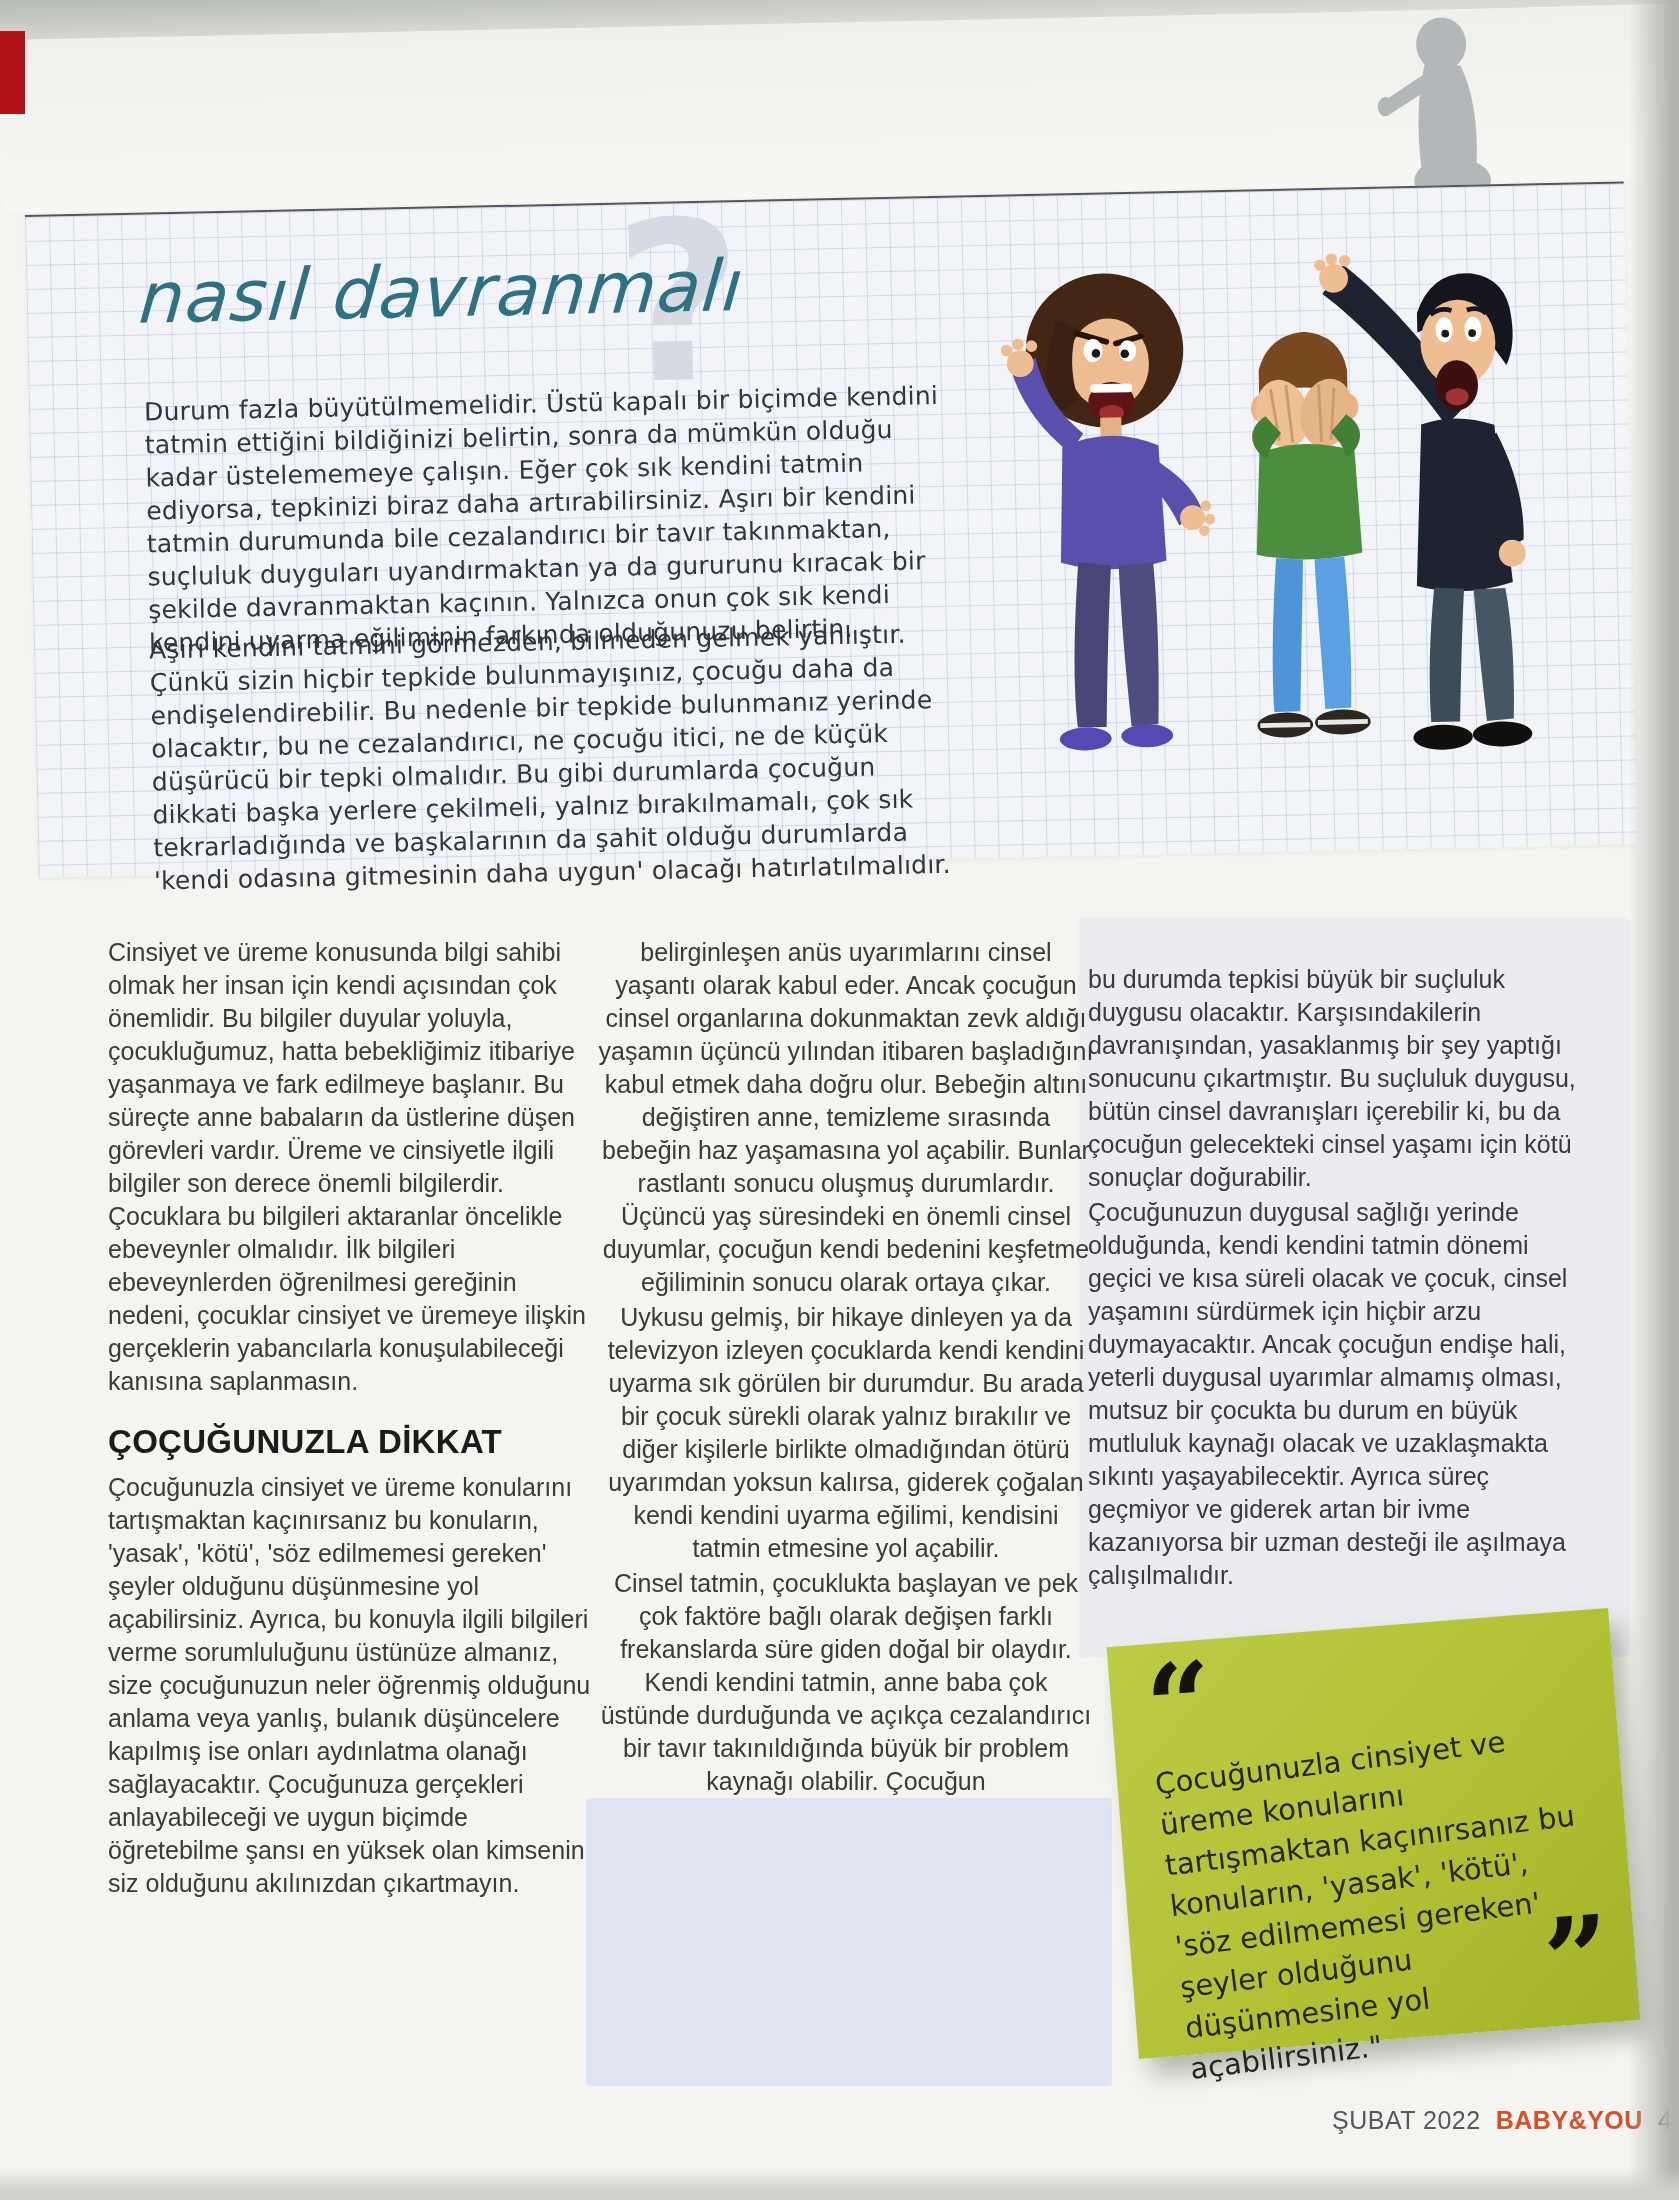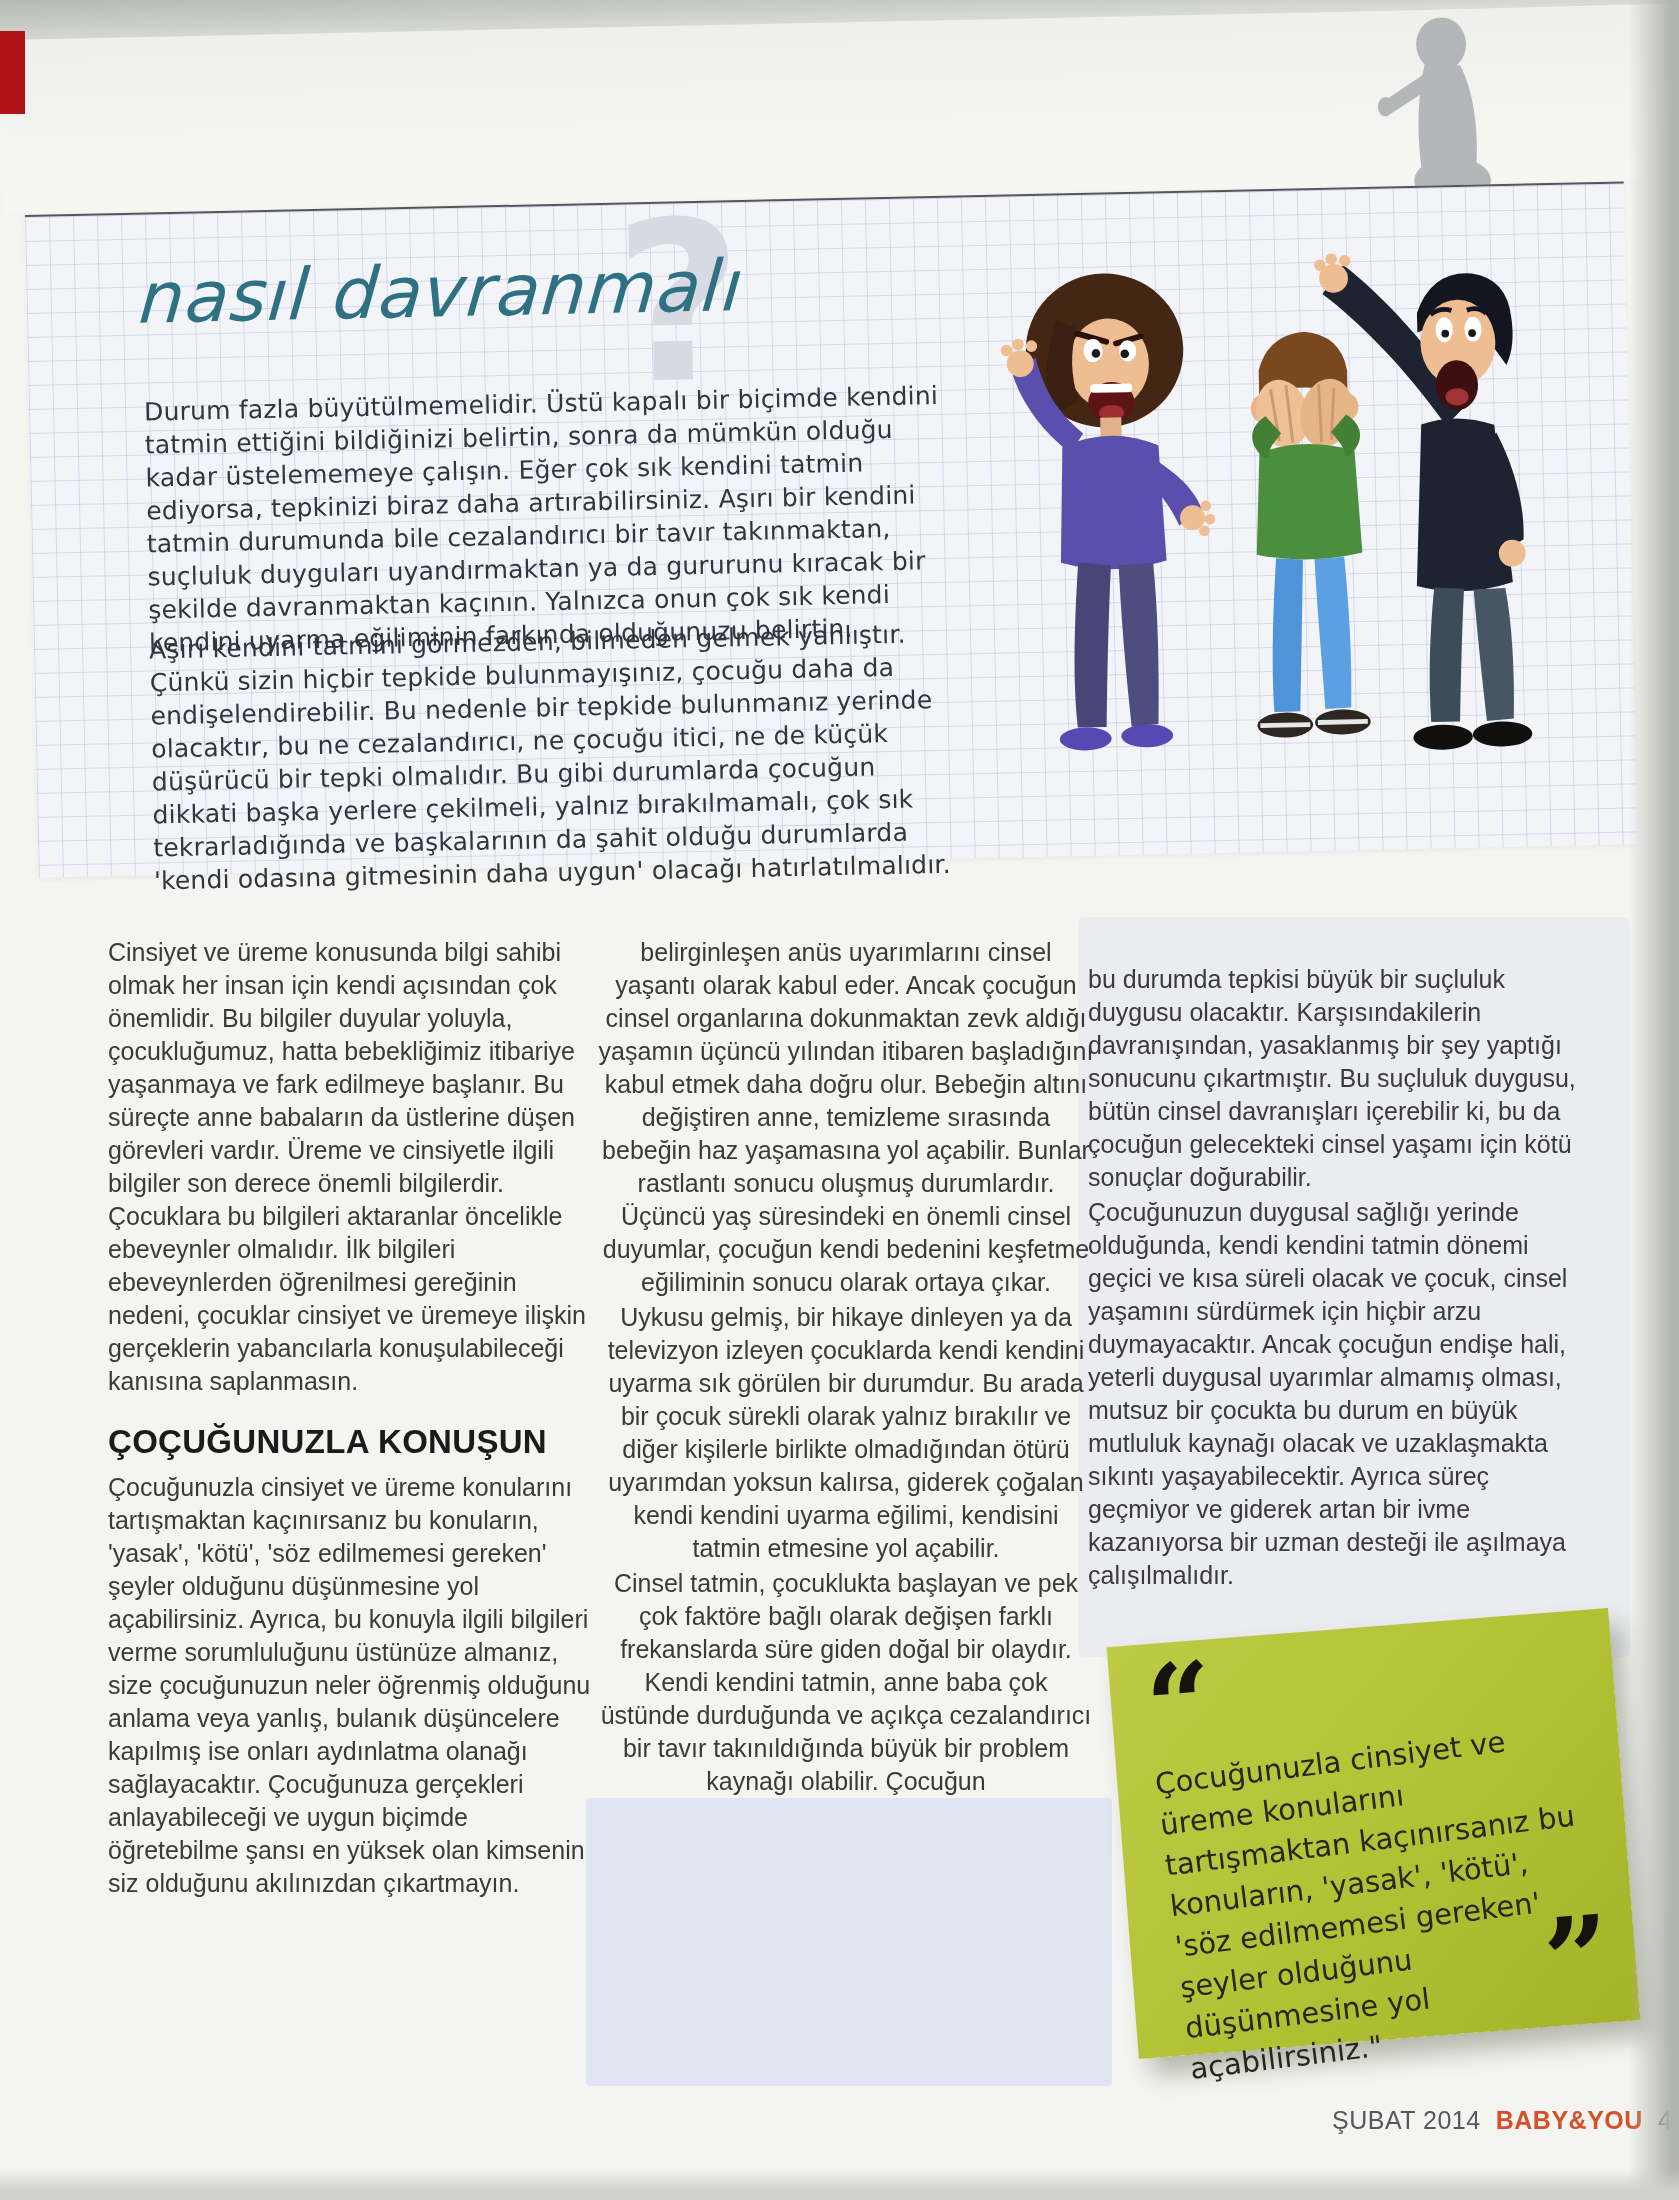--- a/index.html
+++ b/index.html
@@ -196,21 +196,21 @@
         <path d="M506 382 C500 432 498 478 500 522 L530 522 C532 472 534 426 537 384 Z" fill="#3d4c59"></path>
         <path d="M547 385 C550 434 554 480 558 522 L586 520 C588 466 586 420 580 384 Z" fill="#465664"></path>
         <ellipse cx="512" cy="538" rx="31" ry="13" fill="#11100e"></ellipse>
         <ellipse cx="574" cy="536" rx="31" ry="13" fill="#11100e"></ellipse>
       </g>
     </svg>
   </div>
 
   <div class="col col-1">
     <p>Cinsiyet ve üreme konusunda bilgi sahibi olmak her insan için kendi açısından çok önemlidir. Bu bilgiler duyular yoluyla, çocukluğumuz, hatta bebekliğimiz itibariye yaşanmaya ve fark edilmeye başlanır. Bu süreçte anne babaların da üstlerine düşen görevleri vardır. Üreme ve cinsiyetle ilgili bilgiler son derece önemli bilgilerdir. Çocuklara bu bilgileri aktaranlar öncelikle ebeveynler olmalıdır. İlk bilgileri ebeveynlerden öğrenilmesi gereğinin nedeni, çocuklar cinsiyet ve üremeye ilişkin gerçeklerin yabancılarla konuşulabileceği kanısına saplanmasın.</p>
-    <div class="sec-h">ÇOÇUĞUNUZLA KONUŞUN</div>
+    <div class="sec-h">ÇOÇUĞUNUZLA DİKKAT</div>
     <p>Çocuğunuzla cinsiyet ve üreme konularını tartışmaktan kaçınırsanız bu konuların, 'yasak', 'kötü', 'söz edilmemesi gereken' şeyler olduğunu düşünmesine yol açabilirsiniz. Ayrıca, bu konuyla ilgili bilgileri verme sorumluluğunu üstünüze almanız, size çocuğunuzun neler öğrenmiş olduğunu anlama veya yanlış, bulanık düşüncelere kapılmış ise onları aydınlatma olanağı sağlayacaktır. Çocuğunuza gerçekleri anlayabileceği ve uygun biçimde öğretebilme şansı en yüksek olan kimsenin siz olduğunu akılınızdan çıkartmayın.</p>
   </div>
 
   <div class="col col-2">
     <p>belirginleşen anüs uyarımlarını cinsel yaşantı olarak kabul eder. Ancak çocuğun cinsel organlarına dokunmaktan zevk aldığı yaşamın üçüncü yılından itibaren başladığını kabul etmek daha doğru olur. Bebeğin altını değiştiren anne, temizleme sırasında bebeğin haz yaşamasına yol açabilir. Bunlar rastlantı sonucu oluşmuş durumlardır. Üçüncü yaş süresindeki en önemli cinsel duyumlar, çocuğun kendi bedenini keşfetme eğiliminin sonucu olarak ortaya çıkar.</p>
     <p>Uykusu gelmiş, bir hikaye dinleyen ya da televizyon izleyen çocuklarda kendi kendini uyarma sık görülen bir durumdur. Bu arada bir çocuk sürekli olarak yalnız bırakılır ve diğer kişilerle birlikte olmadığından ötürü uyarımdan yoksun kalırsa, giderek çoğalan kendi kendini uyarma eğilimi, kendisini tatmin etmesine yol açabilir.</p>
     <p>Cinsel tatmin, çocuklukta başlayan ve pek çok faktöre bağlı olarak değişen farklı frekanslarda süre giden doğal bir olaydır. Kendi kendini tatmin, anne baba çok üstünde durduğunda ve açıkça cezalandırıcı bir tavır takınıldığında büyük bir problem kaynağı olabilir. Çocuğun</p>
   </div>
 
   <div class="col col-3">
@@ -218,21 +218,21 @@
     <p>Çocuğunuzun duygusal sağlığı yerinde olduğunda, kendi kendini tatmin dönemi geçici ve kısa süreli olacak ve çocuk, cinsel yaşamını sürdürmek için hiçbir arzu duymayacaktır. Ancak çocuğun endişe hali, yeterli duygusal uyarımlar almamış olması, mutsuz bir çocukta bu durum en büyük mutluluk kaynağı olacak ve uzaklaşmakta sıkıntı yaşayabilecektir. Ayrıca süreç geçmiyor ve giderek artan bir ivme kazanıyorsa bir uzman desteği ile aşılmaya çalışılmalıdır.</p>
   </div>
 
   <div class="note">
     <div class="note-oq">“</div>
     <div class="note-txt">Çocuğunuzla cinsiyet ve üreme konularını tartışmaktan kaçınırsanız bu konuların, 'yasak', 'kötü', 'söz edilmemesi gereken' şeyler olduğunu düşünmesine yol açabilirsiniz."</div>
     <div class="note-cq">”</div>
   </div>
 
   <div class="footer">
-    <span>ŞUBAT 2014</span>
+    <span>ŞUBAT 2022</span>
     <span class="brand">BABY&amp;YOU</span>
     <span class="pnum">41</span>
   </div>
 
   <div class="scan-right"></div>
   <div class="scan-bottom"></div>
 </div>
 
 
 </body></html>

